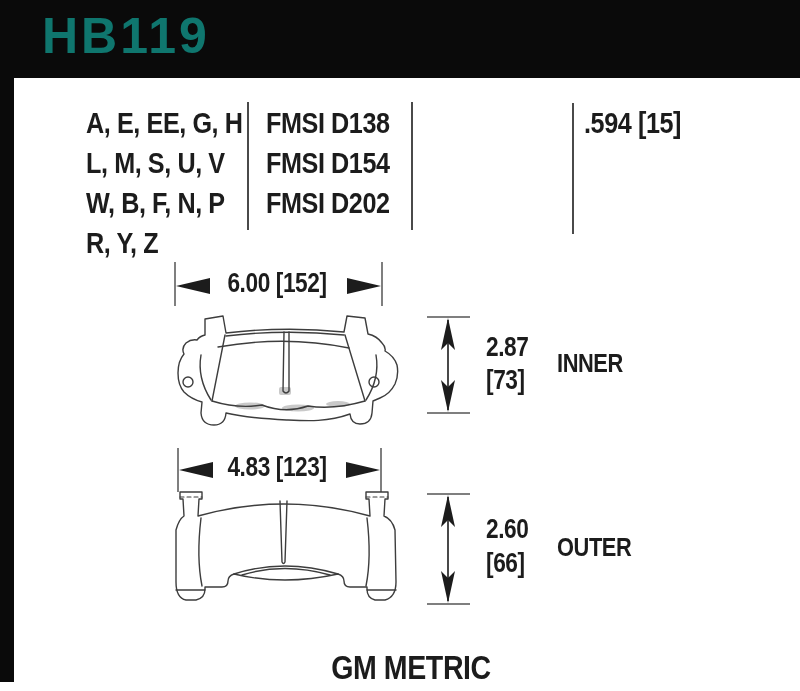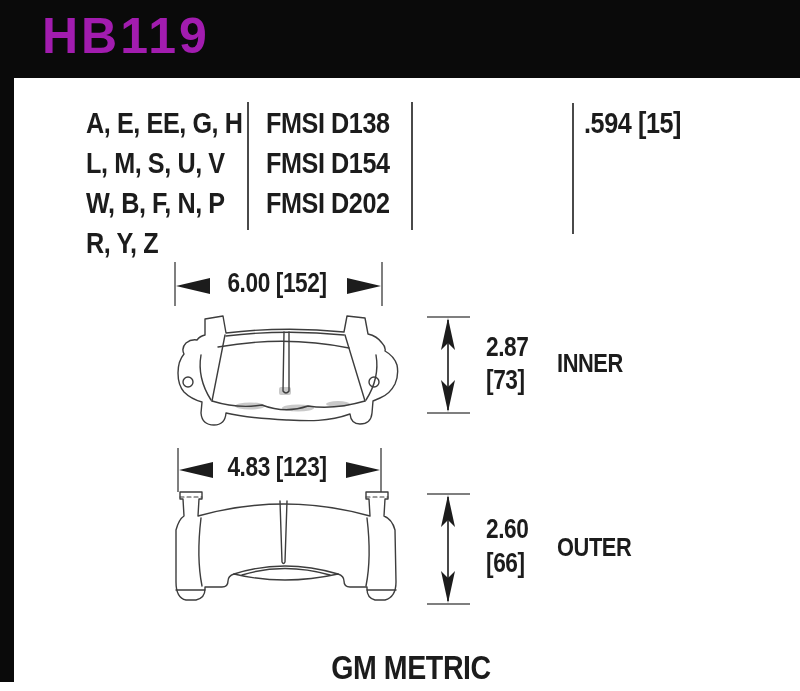--- a/index.html
+++ b/index.html
@@ -6,21 +6,21 @@
   #sheet{
     position:relative;width:800px;height:691px;background:#ffffff;overflow:hidden;
     font-family:"Liberation Sans","DejaVu Sans",sans-serif;
   }
   .t{position:absolute;font-weight:700;color:#1c1c1c;white-space:nowrap;line-height:1.1;}
   .cond{transform:scaleX(.84);transform-origin:0 0;letter-spacing:-.5px;}
   .cond-c{transform:translateX(-50%) scaleX(.84);letter-spacing:-.5px;}
   .vline{position:absolute;width:2px;background:#4a4a4a;}
   #topbar{position:absolute;left:0;top:0;width:800px;height:78px;background:#0a0a0a;}
   #leftborder{position:absolute;left:0;top:78px;width:14px;height:604px;background:#0a0a0a;}
-  #partnum{position:absolute;left:42px;top:7px;font-size:50px;font-weight:700;color:#a21caf;letter-spacing:3px;}
+  #partnum{position:absolute;left:42px;top:7px;font-size:50px;font-weight:700;color:#0f766e;letter-spacing:3px;}
   svg{position:absolute;overflow:visible;}
   .ln{fill:none;stroke:#3d3d3d;stroke-width:1.4;stroke-linejoin:round;stroke-linecap:round;}
   .dash{stroke-dasharray:4 3;stroke-width:1.1;}
   .shade{fill:#c9c9c9;stroke:none;}
   .dim{stroke:#1c1c1c;stroke-width:1.6;}
   .tick{stroke:#555555;stroke-width:1.5;}
   .ah{fill:#1c1c1c;stroke:none;}
 </style>
 </head>
 <body>

